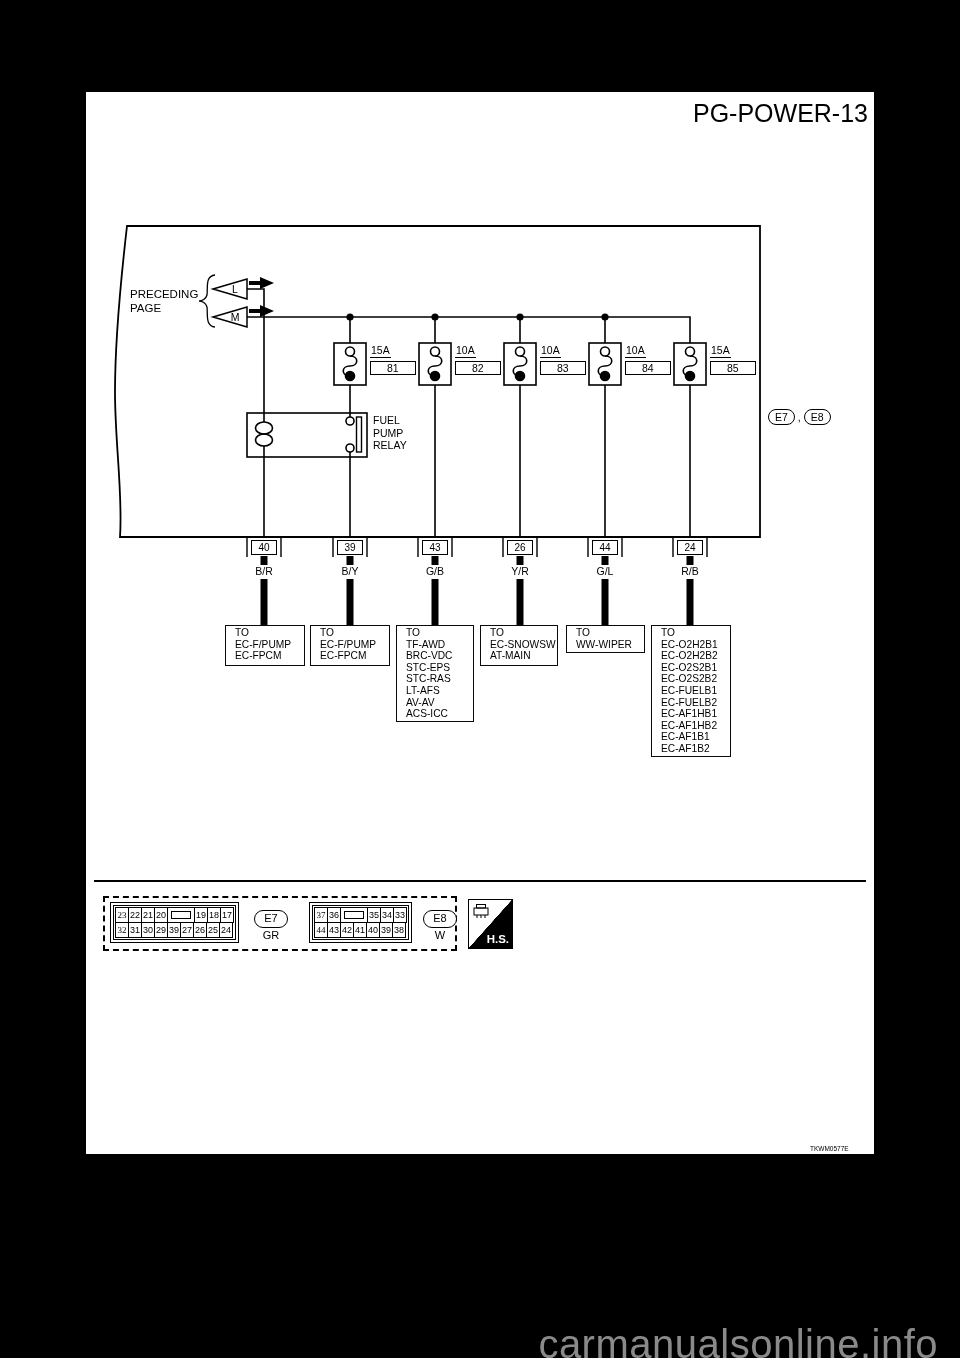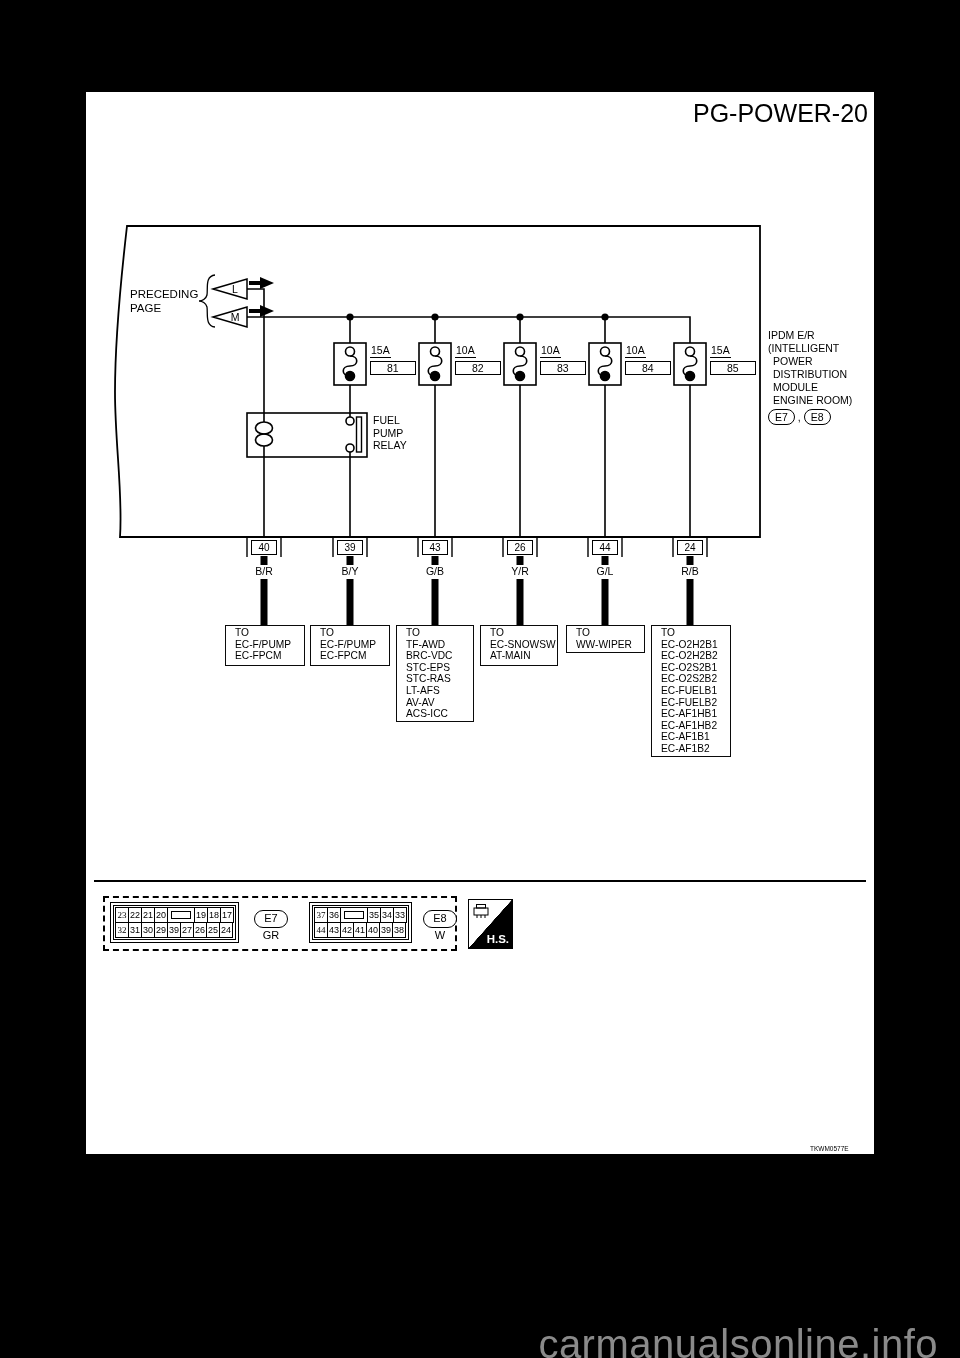--- a/index.html
+++ b/index.html
@@ -49,21 +49,21 @@
            background:linear-gradient(to bottom right,#fff 49.5%,#000 50%);box-sizing:border-box;}
   .hs-text{position:absolute;right:3px;bottom:3px;color:#fff;font-weight:bold;font-size:11.5px;}
   .doc-code{position:absolute;left:724px;top:1053px;font-size:6.5px;letter-spacing:0px;}
   .watermark{position:absolute;right:22px;top:1322px;font-size:40px;color:#8a8a8a;letter-spacing:0.5px;}
 </style>
 </head>
 <body>
 
 <div class="page">
 
-  <div class="page-title">PG-POWER-20</div>
+  <div class="page-title">PG-POWER-13</div>
 
   <svg class="linework" width="788" height="700" viewBox="0 0 788 700">
     <g stroke="#000" fill="none" stroke-width="1.8">
 
       <path d="M 41,134 H 674 V 445 H 34 C 37,402 29,352 29,300 C 29,248 35,186 41,134 Z"></path>
     </g>
 
     <path d="M 129,183 C 119,184 122,196 121,203 C 120,207 116,209 113,209 C 116,209 120,211 121,215 C 122,222 119,234 129,235" stroke="#000" stroke-width="1.3" fill="none"></path>
 
     <g stroke="#000" stroke-width="1.5" fill="#fff">
@@ -176,28 +176,20 @@
     <div class="amp">15A</div>
     <div class="fnum">85</div>
   </div>
 
   <div class="relay-lbl" style="left:287px;top:322px;">
     <div>FUEL</div>
     <div>PUMP</div>
     <div>RELAY</div>
   </div>
 
-  <div class="ipdm" style="left:682px;top:237px;">
-    <div>IPDM E/R</div>
-    <div>(INTELLIGENT</div>
-    <div class="ind">POWER</div>
-    <div class="ind">DISTRIBUTION</div>
-    <div class="ind">MODULE</div>
-    <div class="ind">ENGINE ROOM)</div>
-  </div>
   <div class="oval-row" style="left:682px;top:317px;">
     <span class="oval">E7</span>
     <span>,</span>
     <span class="oval">E8</span>
   </div>
 
   <div class="pinbox" style="left:165px;top:448px;">40</div>
   <div class="pinbox" style="left:251px;top:448px;">39</div>
   <div class="pinbox" style="left:336px;top:448px;">43</div>
   <div class="pinbox" style="left:421px;top:448px;">26</div>

